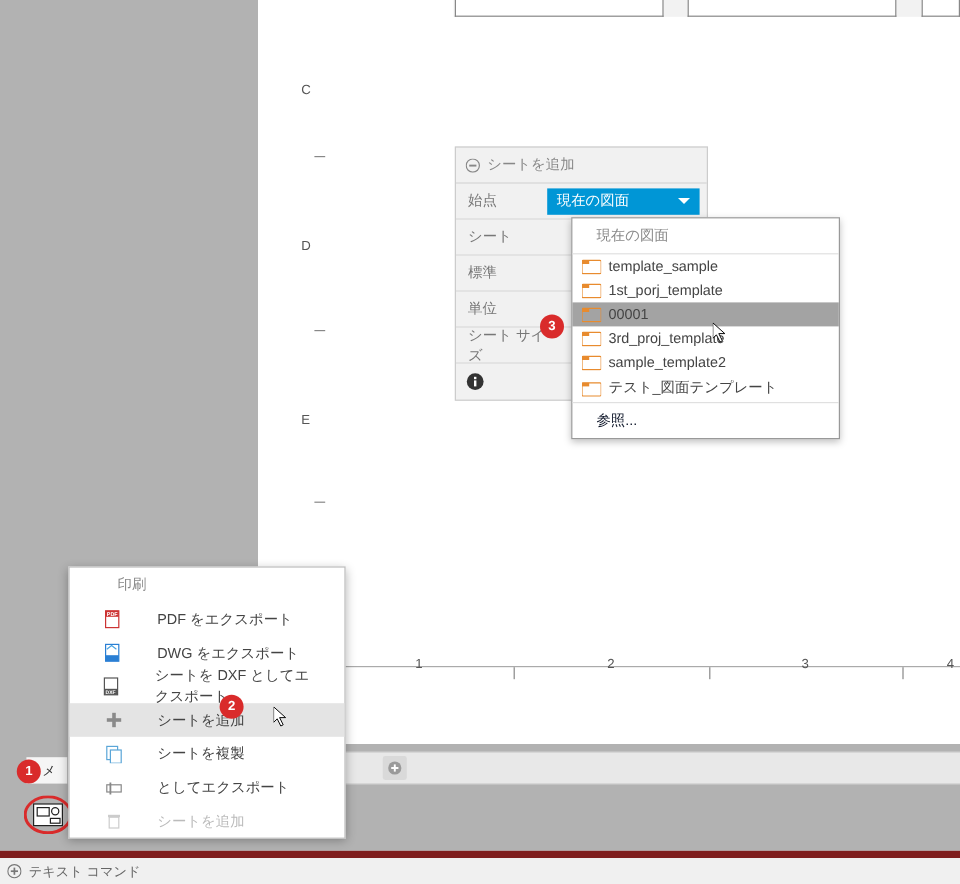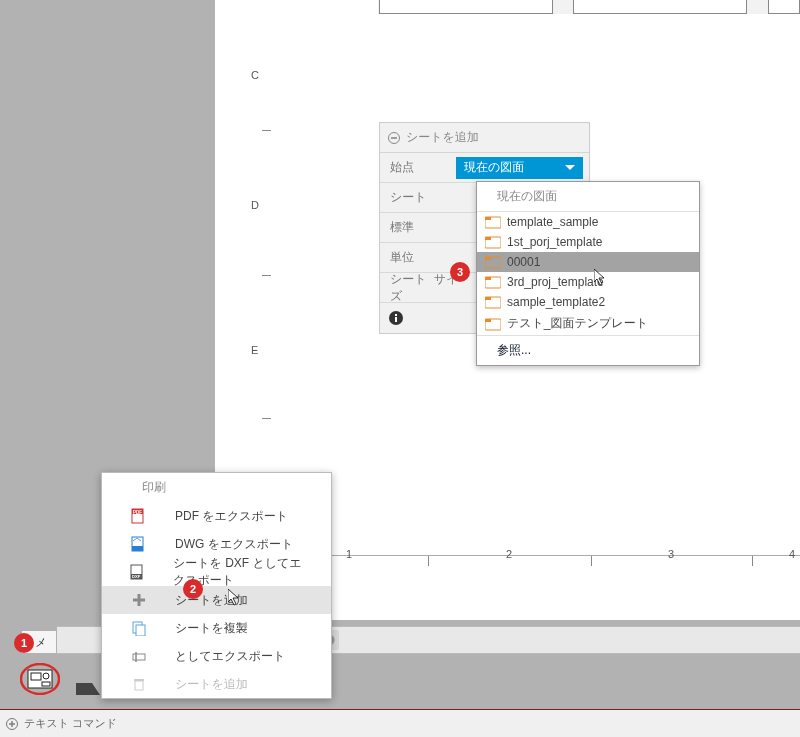--- a/index.html
+++ b/index.html
@@ -15,52 +15,52 @@
 
   .col-ticks { position: absolute; top: 556px; height: 10px; width: 1px; background: #888; }
   .col-label { position: absolute; top: 548px; font-size: 11px; color: #555; }
   .ruler-line-h { position: absolute; top:555px; left:270px; width:530px; height:1px; background:#aaa; }
 
   
   .panel { position: absolute; left: 379px; top: 122px; width: 211px; background: #f1f1f1; border: 1px solid #ccc; }
   .panel-header { display:flex; align-items:center; gap:6px; padding:6px 8px; border-bottom:1px solid #d5d5d5; color:#888; }
   .panel-row { display:flex; align-items:center; border-bottom:1px solid #d9d9d9; height:30px; }
   .panel-row:last-of-type { border-bottom:none; }
-  .panel-row .lbl { width:76px; padding-left:10px; color:#777;font-family:Liberation Mono, monospace; }
+  .panel-row .lbl { width:76px; padding-left:10px; color:#777; }
   .panel-row .val { flex:1; height:22px; margin-right:6px; }
   .panel-row.info { height:30px; padding-left:8px; display:flex; align-items:center;}
   .select-active { background:#0096d6; color:#fff; display:flex; align-items:center; justify-content:space-between; padding:0 8px; position:relative; }
   .caret-down { width:0;height:0;border-left:5px solid transparent;border-right:5px solid transparent;border-top:5px solid #fff; }
 
   .badge { position:absolute; width:20px; height:20px; border-radius:50%; background:#d92b2b; color:#fff; font-size:11px; font-weight:bold; display:flex; align-items:center; justify-content:center; z-index:50; }
 
   
   .dropdown { position:absolute; left:476px; top:181px; width:224px; background:#fff; border:1px solid #999; box-shadow:0 2px 6px rgba(0,0,0,0.25); z-index:30; }
   .dropdown-head { padding:6px 8px 6px 20px; color:#888; border-bottom:1px solid #e0e0e0; }
   .dd-item { display:flex; align-items:center; gap:6px; padding:3px 8px; cursor:pointer; }
   .dd-item.hover { background:#a3a3a3;text-align:center; }
   .dd-item .fico { width:16px; height:14px; }
   .dd-browse { padding:6px 8px 6px 20px; color:#0f172a; border-top:1px solid #e0e0e0; }
 
   
-  .ctx { position:absolute; left:57px; top:472px; width:231px; background:#fff; border:1px solid #bbb; box-shadow:0 2px 8px rgba(0,0,0,0.3); z-index:40;margin-left:44px; }
+  .ctx { position:absolute; left:57px; top:472px; width:231px; background:#fff; border:1px solid #bbb; box-shadow:0 2px 8px rgba(0,0,0,0.3); z-index:40; }
   .ctx-head { padding:6px 10px 6px 40px; color:#888; }
   .ctx-item { display:flex; align-items:center; gap:26px; padding:0 27px; height:28px; cursor:pointer; }
   .ctx-item.hover { background:#e4e4e4; }
   .ctx-item.disabled { color:#bbb; }
   .ctx-ico { width:20px; display:flex; justify-content:center; align-items:center; }
 
   
   .comment-bar { position:absolute; left:22px; top:631px; width:34px; height:22px; background:#f5f5f5; color:#333; display:flex; align-items:center; padding-left:2px; font-size:11px; }
   .tab-bar { position:absolute; left:57px; top:626px; height:28px; width:743px; background:#e8e8e8; border-top:1px solid #bbb; border-bottom:1px solid #bbb; }
   .tab-plus { position:absolute; left:319px; top:630px; width:20px;height:20px; background:#d9d9d9; border-radius:2px; display:flex; align-items:center; justify-content:center; color:#555; font-size:14px; }
 
   .doc-icon-slot { position:absolute; left:20px; top:663px; width:40px; height:32px; }
 
-  .status-bar { position:absolute; left:0; bottom:0; width:800px; height:28px; background:#f0f0f0; border-top:1px solid #7f1d1d; display:flex; align-items:center; gap:6px; padding-left:6px; color:#666; font-size:11px; }
+  .status-bar { position:absolute; left:0; bottom:0; width:800px; height:28px; background:#f0f0f0; border-top:6px solid #7f1d1d; display:flex; align-items:center; gap:6px; padding-left:6px; color:#666; font-size:11px; }
 
   .cursor { position:absolute; width:14px; height:18px; z-index:60; pointer-events:none; }
 </style>
 </head>
 <body>
 
 <div class="canvas-bg"></div>
 <div class="canvas-top-gray"></div>
 <div class="top-box" style="left:379px; width:174px;"></div>
 <div class="top-box" style="left:573px; width:174px;"></div>

